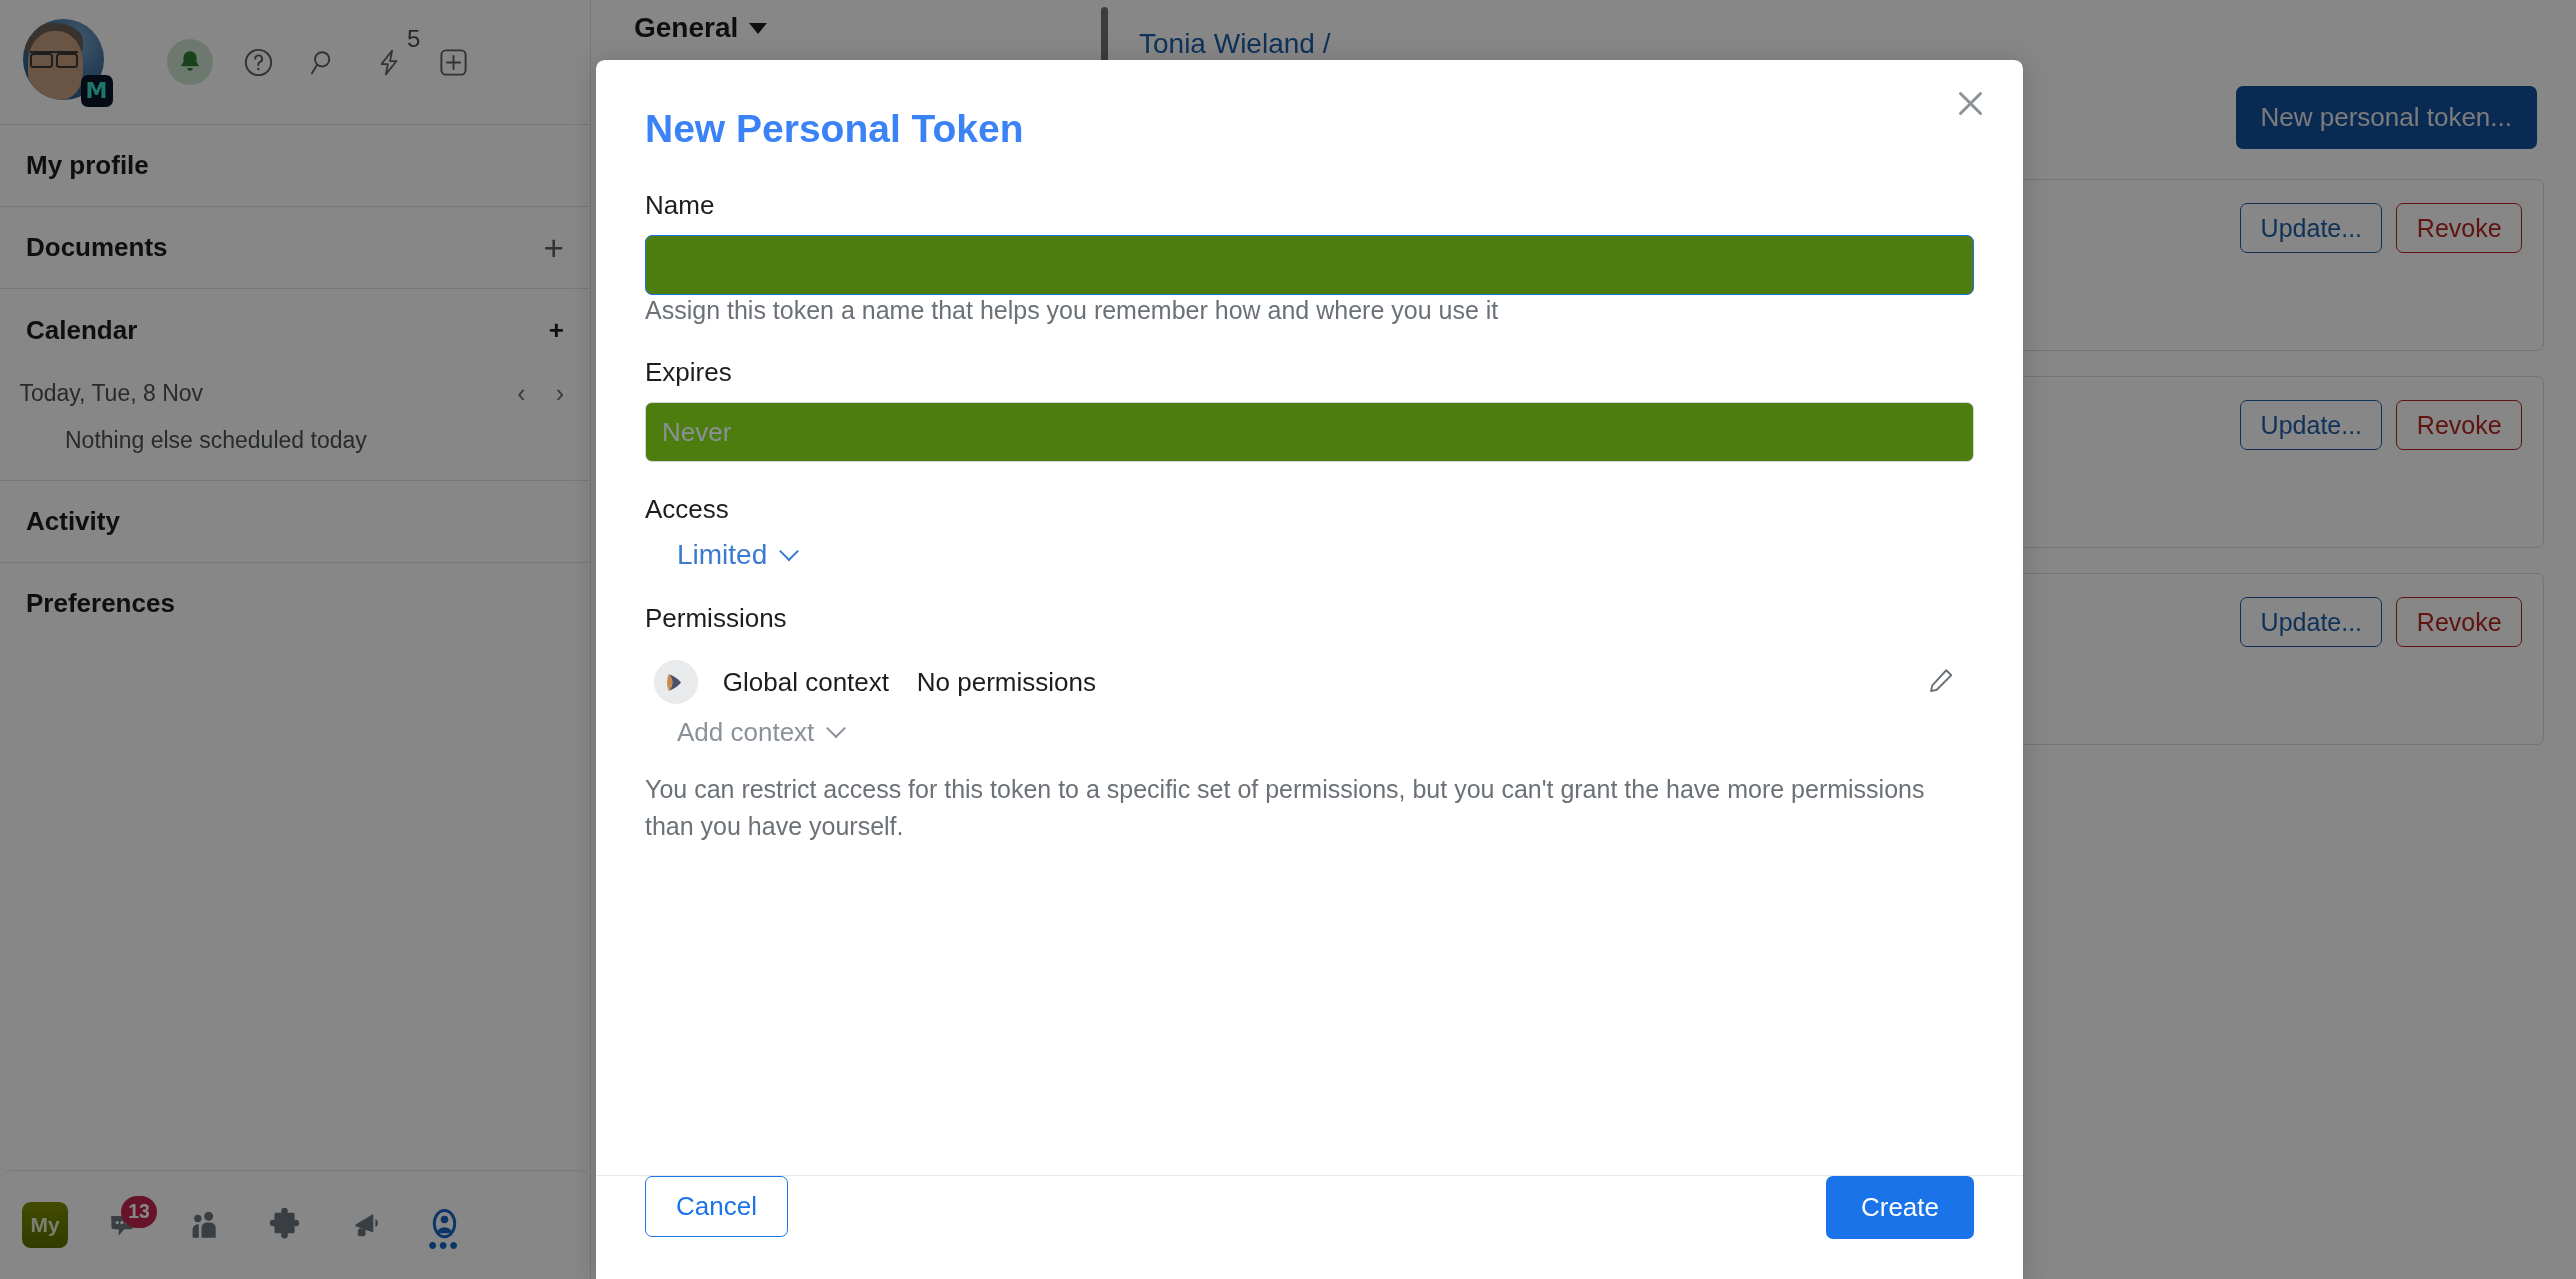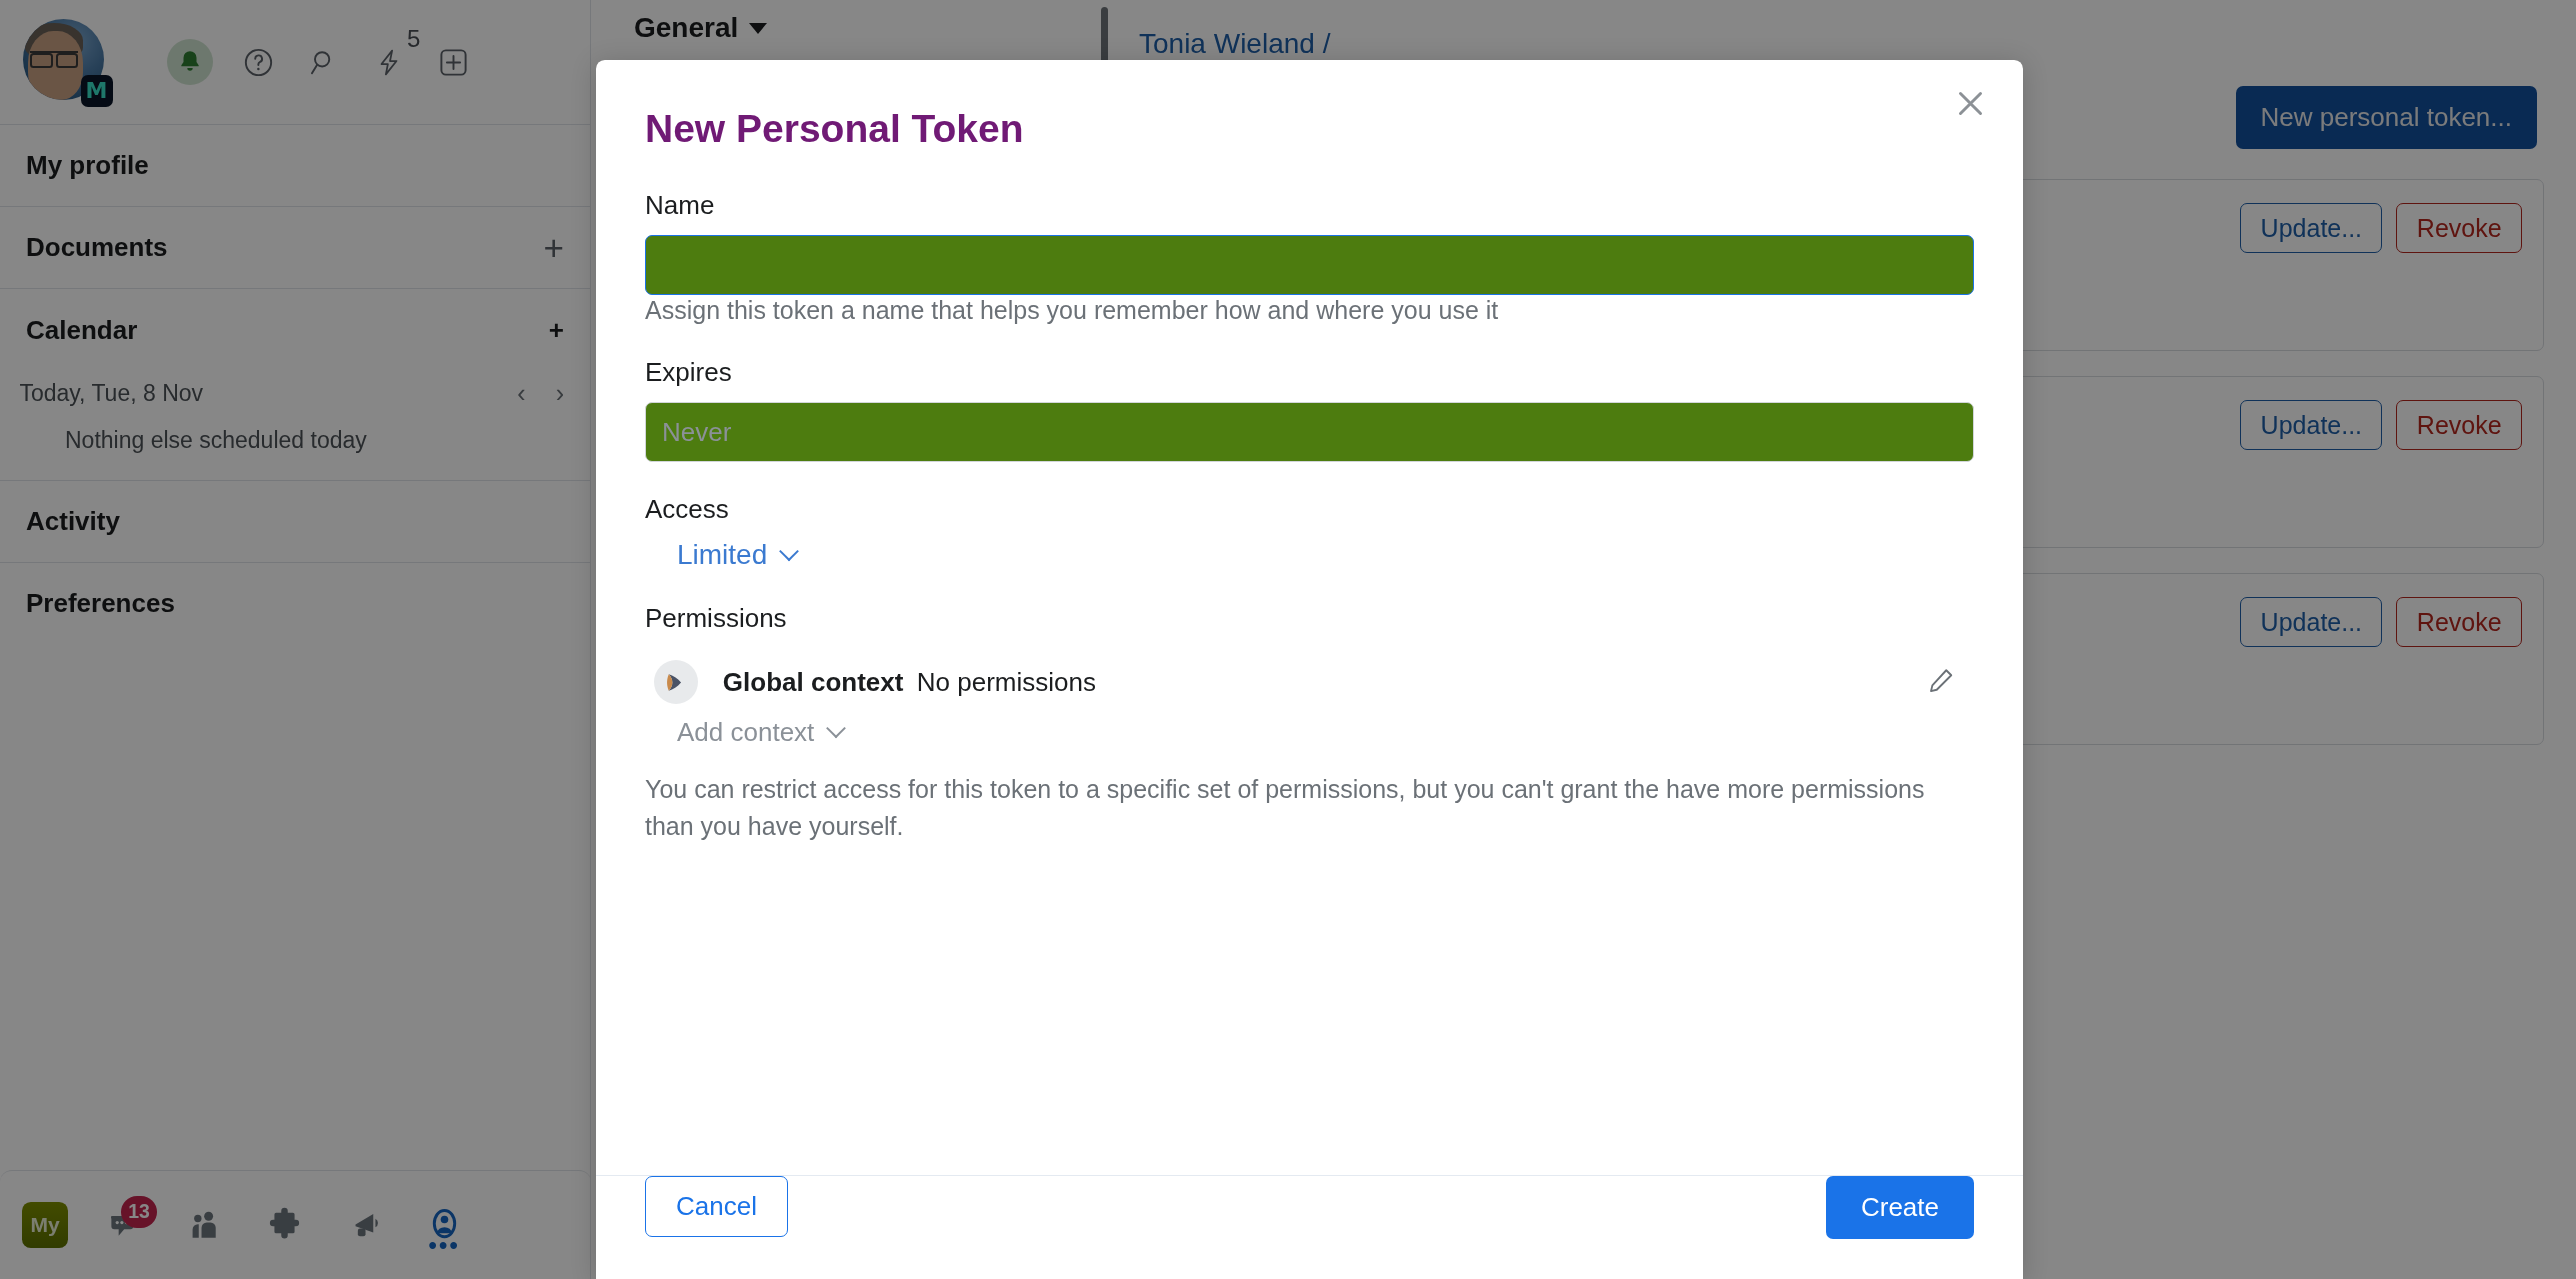--- a/index.html
+++ b/index.html
@@ -224,21 +224,21 @@
     overflow: hidden;
   }
   .modal-close {
     position: absolute; right: 28px; top: 19.4px;
     width: 49px; height: 49px;
     display:flex; align-items:center; justify-content:center;
     cursor: pointer;
   }
   .modal-close svg { display:block; }
   .modal-title {
-    font-size: 39px; font-weight: bold; color: #701a75;
+    font-size: 39px; font-weight: bold; color: #3b82f6;
     margin: 7px 0 39px 0;
   }
   .field-label {
     font-size: 26px; color: #1b1d1f;
     margin-bottom: 14px;
   }
   .text-input {
     width: 100%; height: 60px;
     border: 1.8px solid #1a73e8; border-radius: 7px;
     background: #4d7c0f;
@@ -268,21 +268,21 @@
     display: flex; align-items: center;
     padding: 12.3px 0 12.3px 8.8px;
     position: relative;
   }
   .ctx-icon {
     width: 44px; height: 44px; border-radius: 50%;
     background: #e8eaec;
     display:flex; align-items:center; justify-content:center;
     flex: none;
   }
-  .perm-name { font-size: 26px; color:#1b1d1f; margin-left: 25px; width: 194px; font-weight: bold; }
+  .perm-name { font-size: 26px; color:#1b1d1f; margin-left: 25px; width: 194px; }
   .perm-value { font-size: 26px; color:#1b1d1f; }
   .perm-edit {
     position: absolute; right: 17.6px; top: 50%; transform: translateY(-50%);
     cursor: pointer; color: #6b7177;
   }
 
   .modal-footer {
     height: 104px;
     border-top: 0.9px solid #e4eaf1;
     display: flex; align-items: flex-start; justify-content: space-between;

